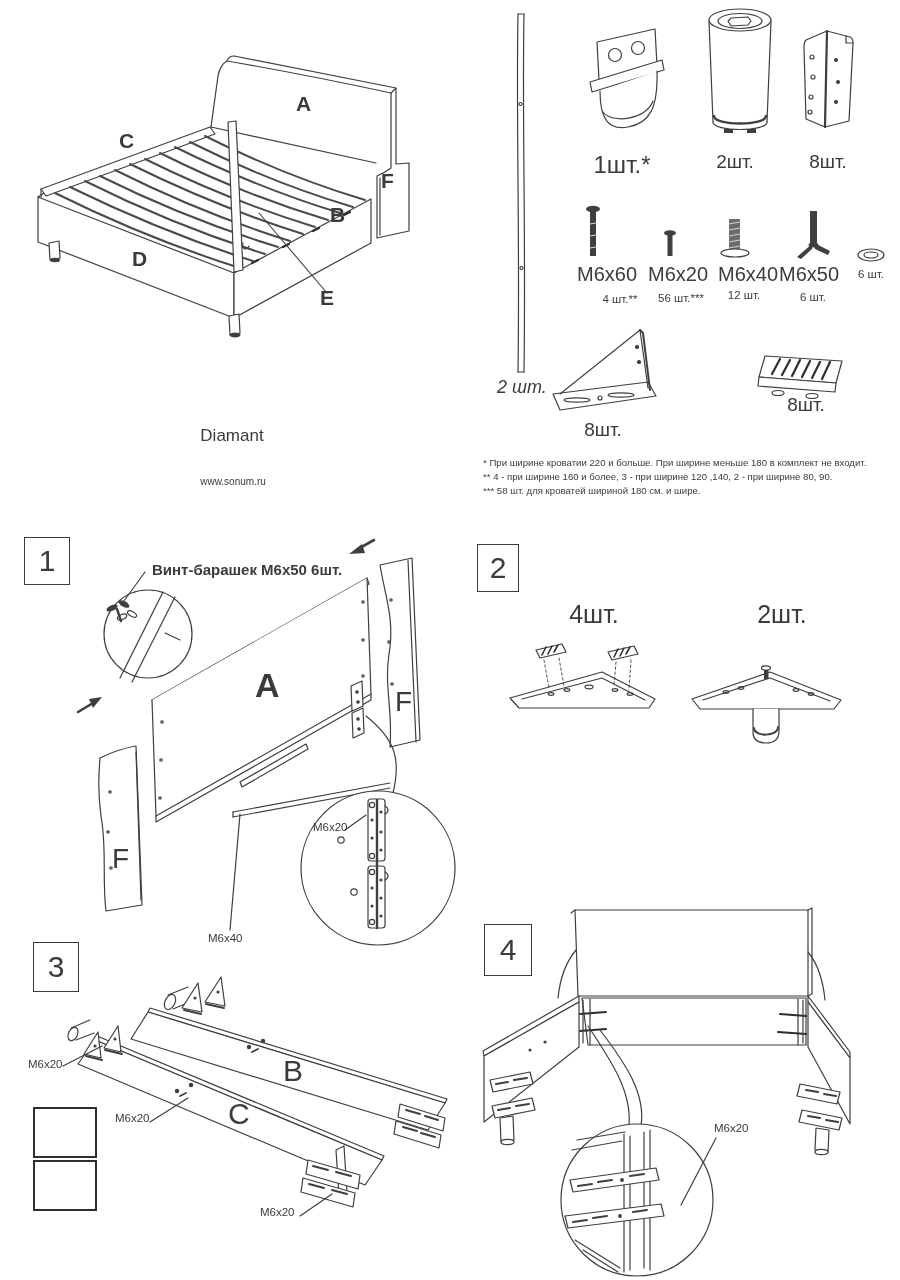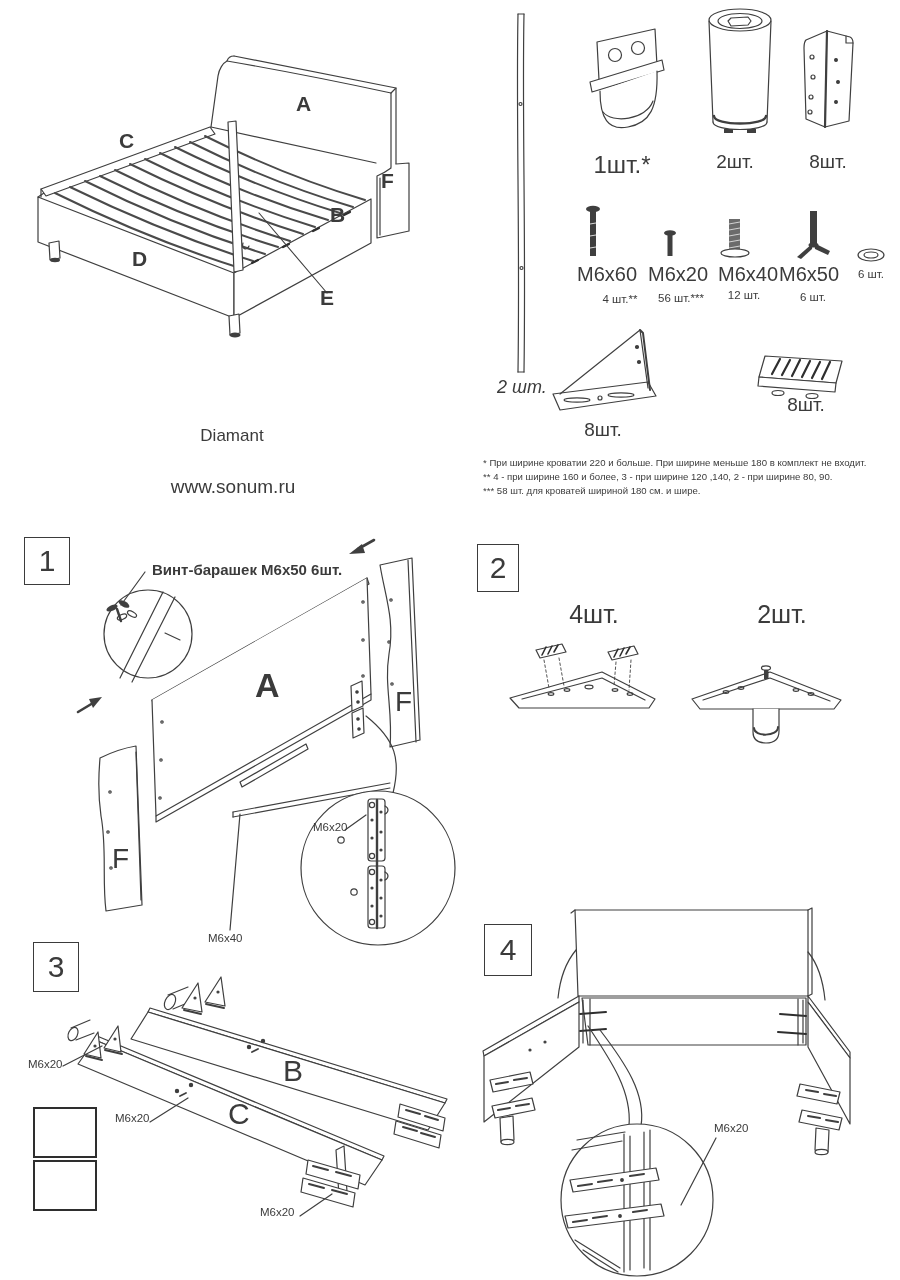--- a/index.html
+++ b/index.html
@@ -466,21 +466,21 @@
     <g>
       <ellipse cx="62" cy="1191" rx="12" ry="4.4"></ellipse>
       <path d="M52,1186 L58,1183 M66,1183 L72,1186"></path>
       <path d="M41,1168 L84,1198" stroke-width="6" stroke="#2e2e2e"></path>
       <path d="M84,1168 L41,1198" stroke-width="6" stroke="#2e2e2e"></path>
     </g>
   </svg>
   </div>
 
   <span class="lbl lblc" style="left:232px;top:406px;font-size:17px;margin-top:20px;">Diamant</span>
-  <span class="lbl lblc" style="left:233px;top:476px;font-size:19px;">www.sonum.ru</span>
+  <span class="lbl lblc" style="left:233px;top:476px;font-size:10px;">www.sonum.ru</span>
 
   <span class="lbl bold" style="left:296px;top:92px;font-size:21px;">A</span>
   <span class="lbl bold" style="left:330px;top:203px;font-size:21px;">B</span>
   <span class="lbl bold" style="left:119px;top:129px;font-size:21px;">C</span>
   <span class="lbl bold" style="left:132px;top:247px;font-size:21px;">D</span>
   <span class="lbl bold" style="left:320px;top:286px;font-size:21px;">E</span>
   <span class="lbl bold" style="left:381px;top:169px;font-size:21px;">F</span>
 
   <span class="lbl lblc" style="left:622px;top:151px;font-size:24px;">1шт.*</span>
   <span class="lbl lblc" style="left:735px;top:151px;font-size:19px;">2шт.</span>

